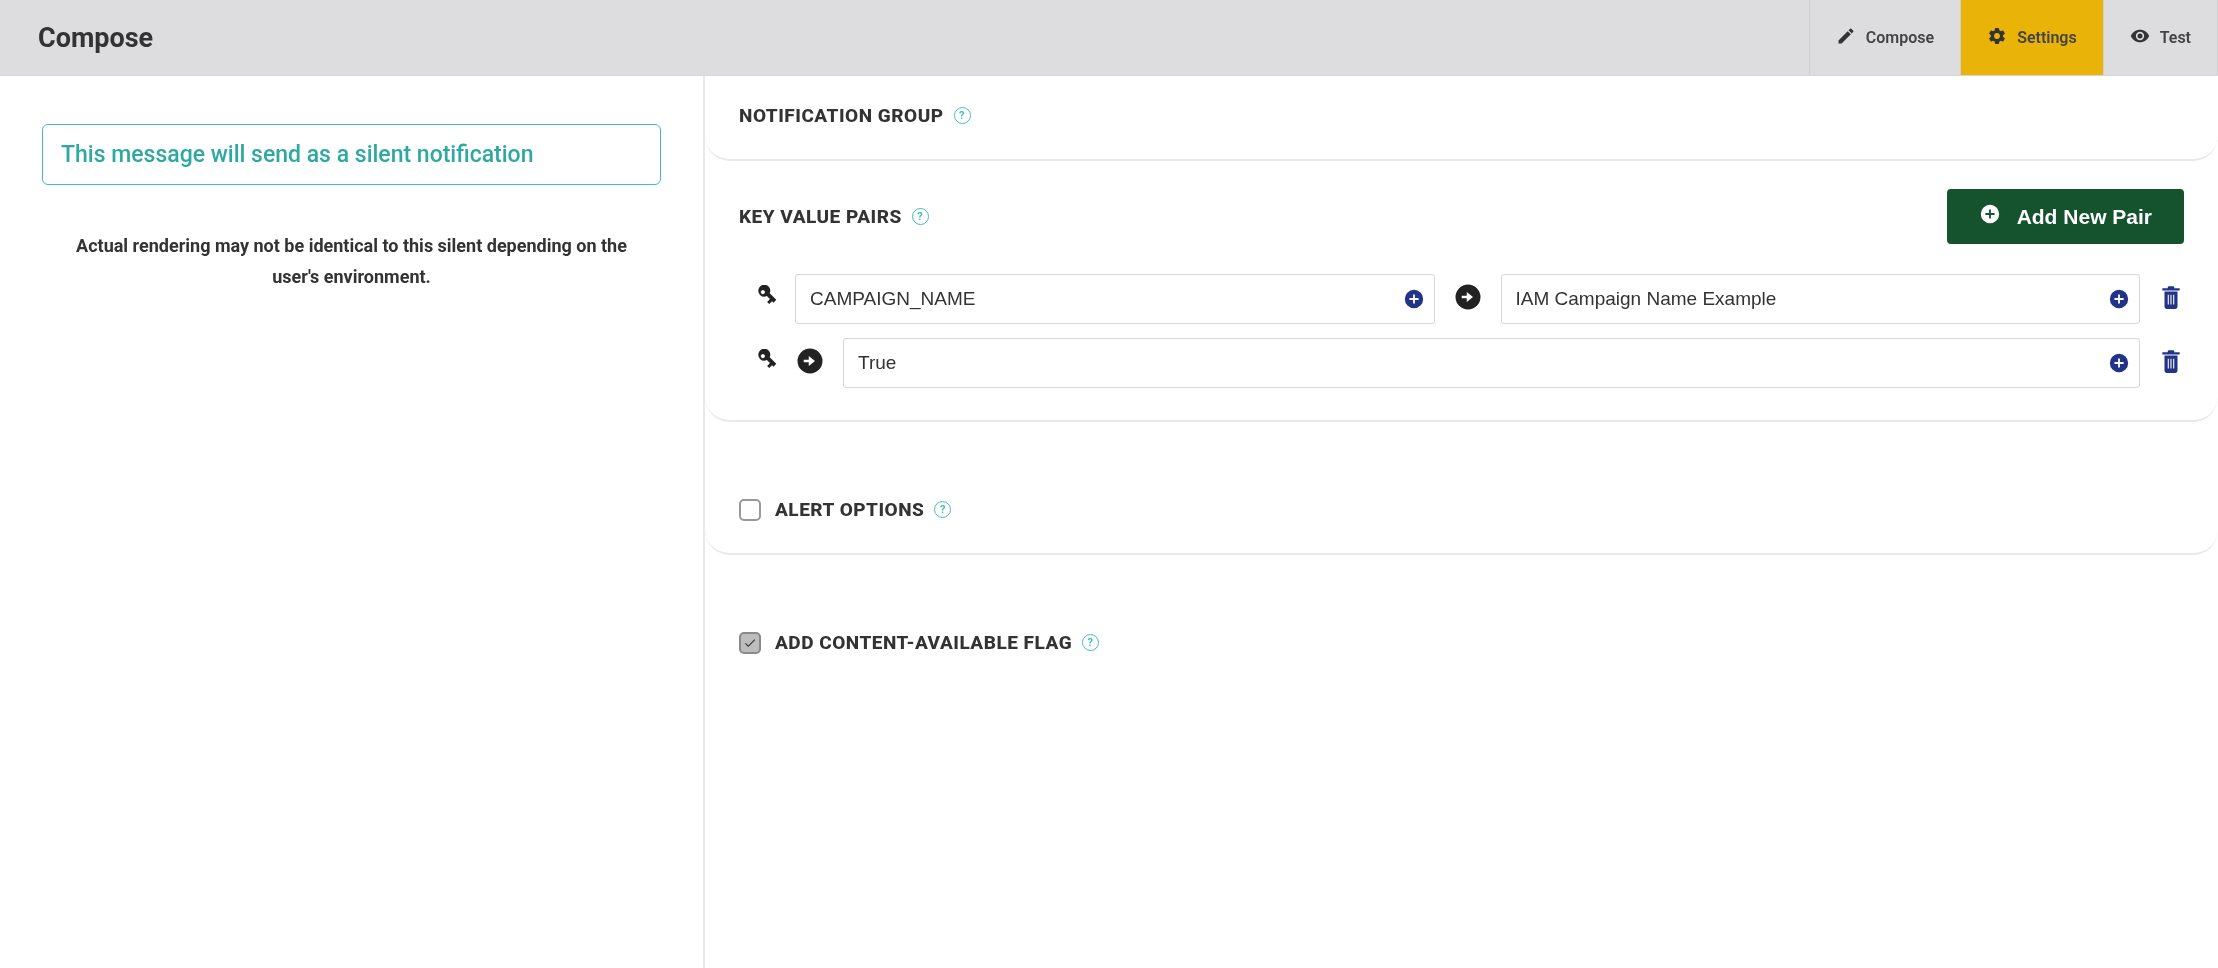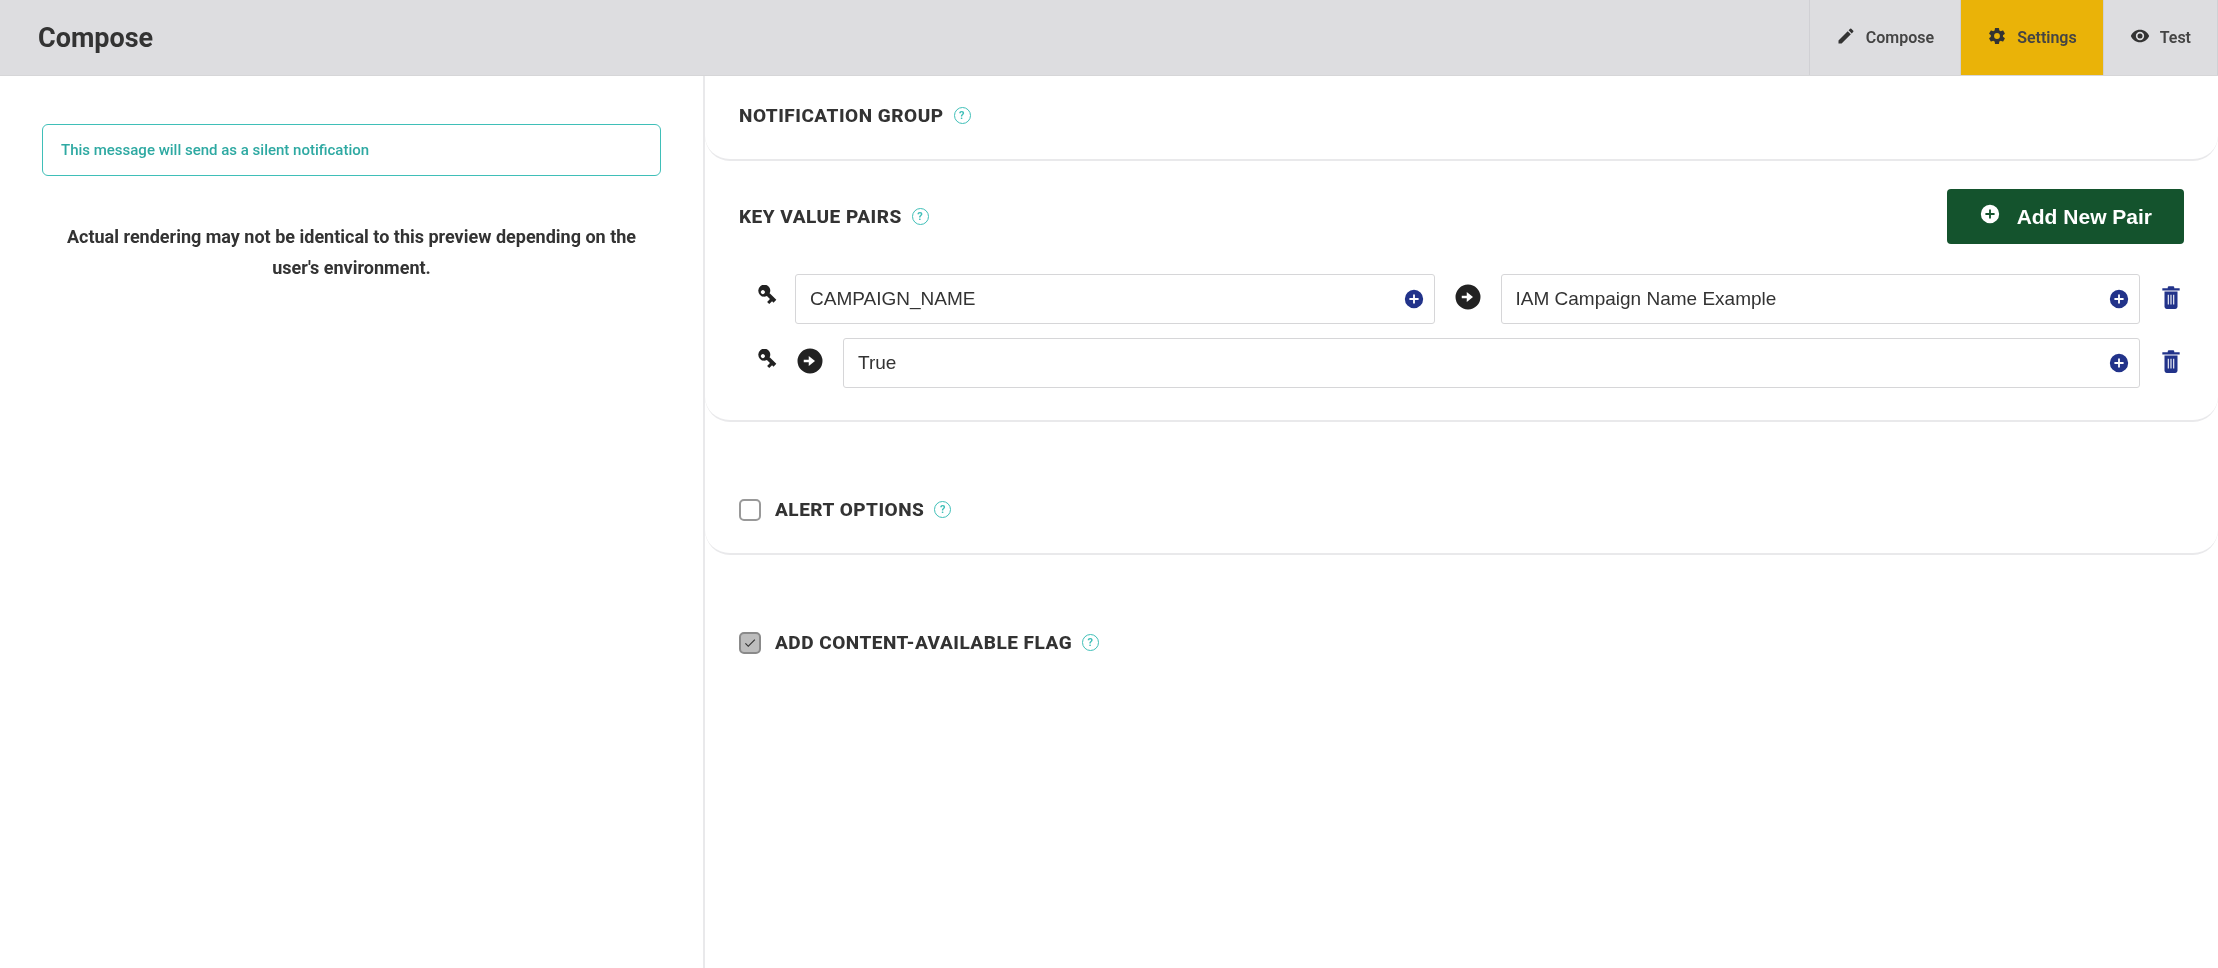--- a/index.html
+++ b/index.html
@@ -55,21 +55,21 @@
   .left-panel {
     width: 705px;
     padding: 48px 42px;
     border-right: 2px solid #e9e9eb;
   }
   .silent-box {
     border: 1px solid #3fbfb8;
     border-radius: 6px;
     padding: 16px 18px;
     color: #2ea9a2;
-    font-size: 15px;
+    font-size: 23px;
     font-weight: 500;
   }
   .render-note {
     text-align: center;
     margin-top: 46px;
     font-size: 18px;
     font-weight: 700;
     line-height: 1.7;
     color: #333;
     padding: 0 18px;
@@ -237,21 +237,21 @@
           </svg>
       </span>
       <span>Test</span>
     </div>
   </div>
 </div>
 
 <div class="content">
   <div class="left-panel">
     <div class="silent-box">This message will send as a silent notification</div>
-    <div class="render-note">Actual rendering may not be identical to this preview depending on the user's environment.</div>
+    <div class="render-note">Actual rendering may not be identical to this silent depending on the user's environment.</div>
   </div>
 
   <div class="right-panel">
 
     <div class="section">
       <div class="section-row">
         <div class="section-label">
           <span>NOTIFICATION GROUP</span>
           <span class="help-icon">?</span>
         </div>

